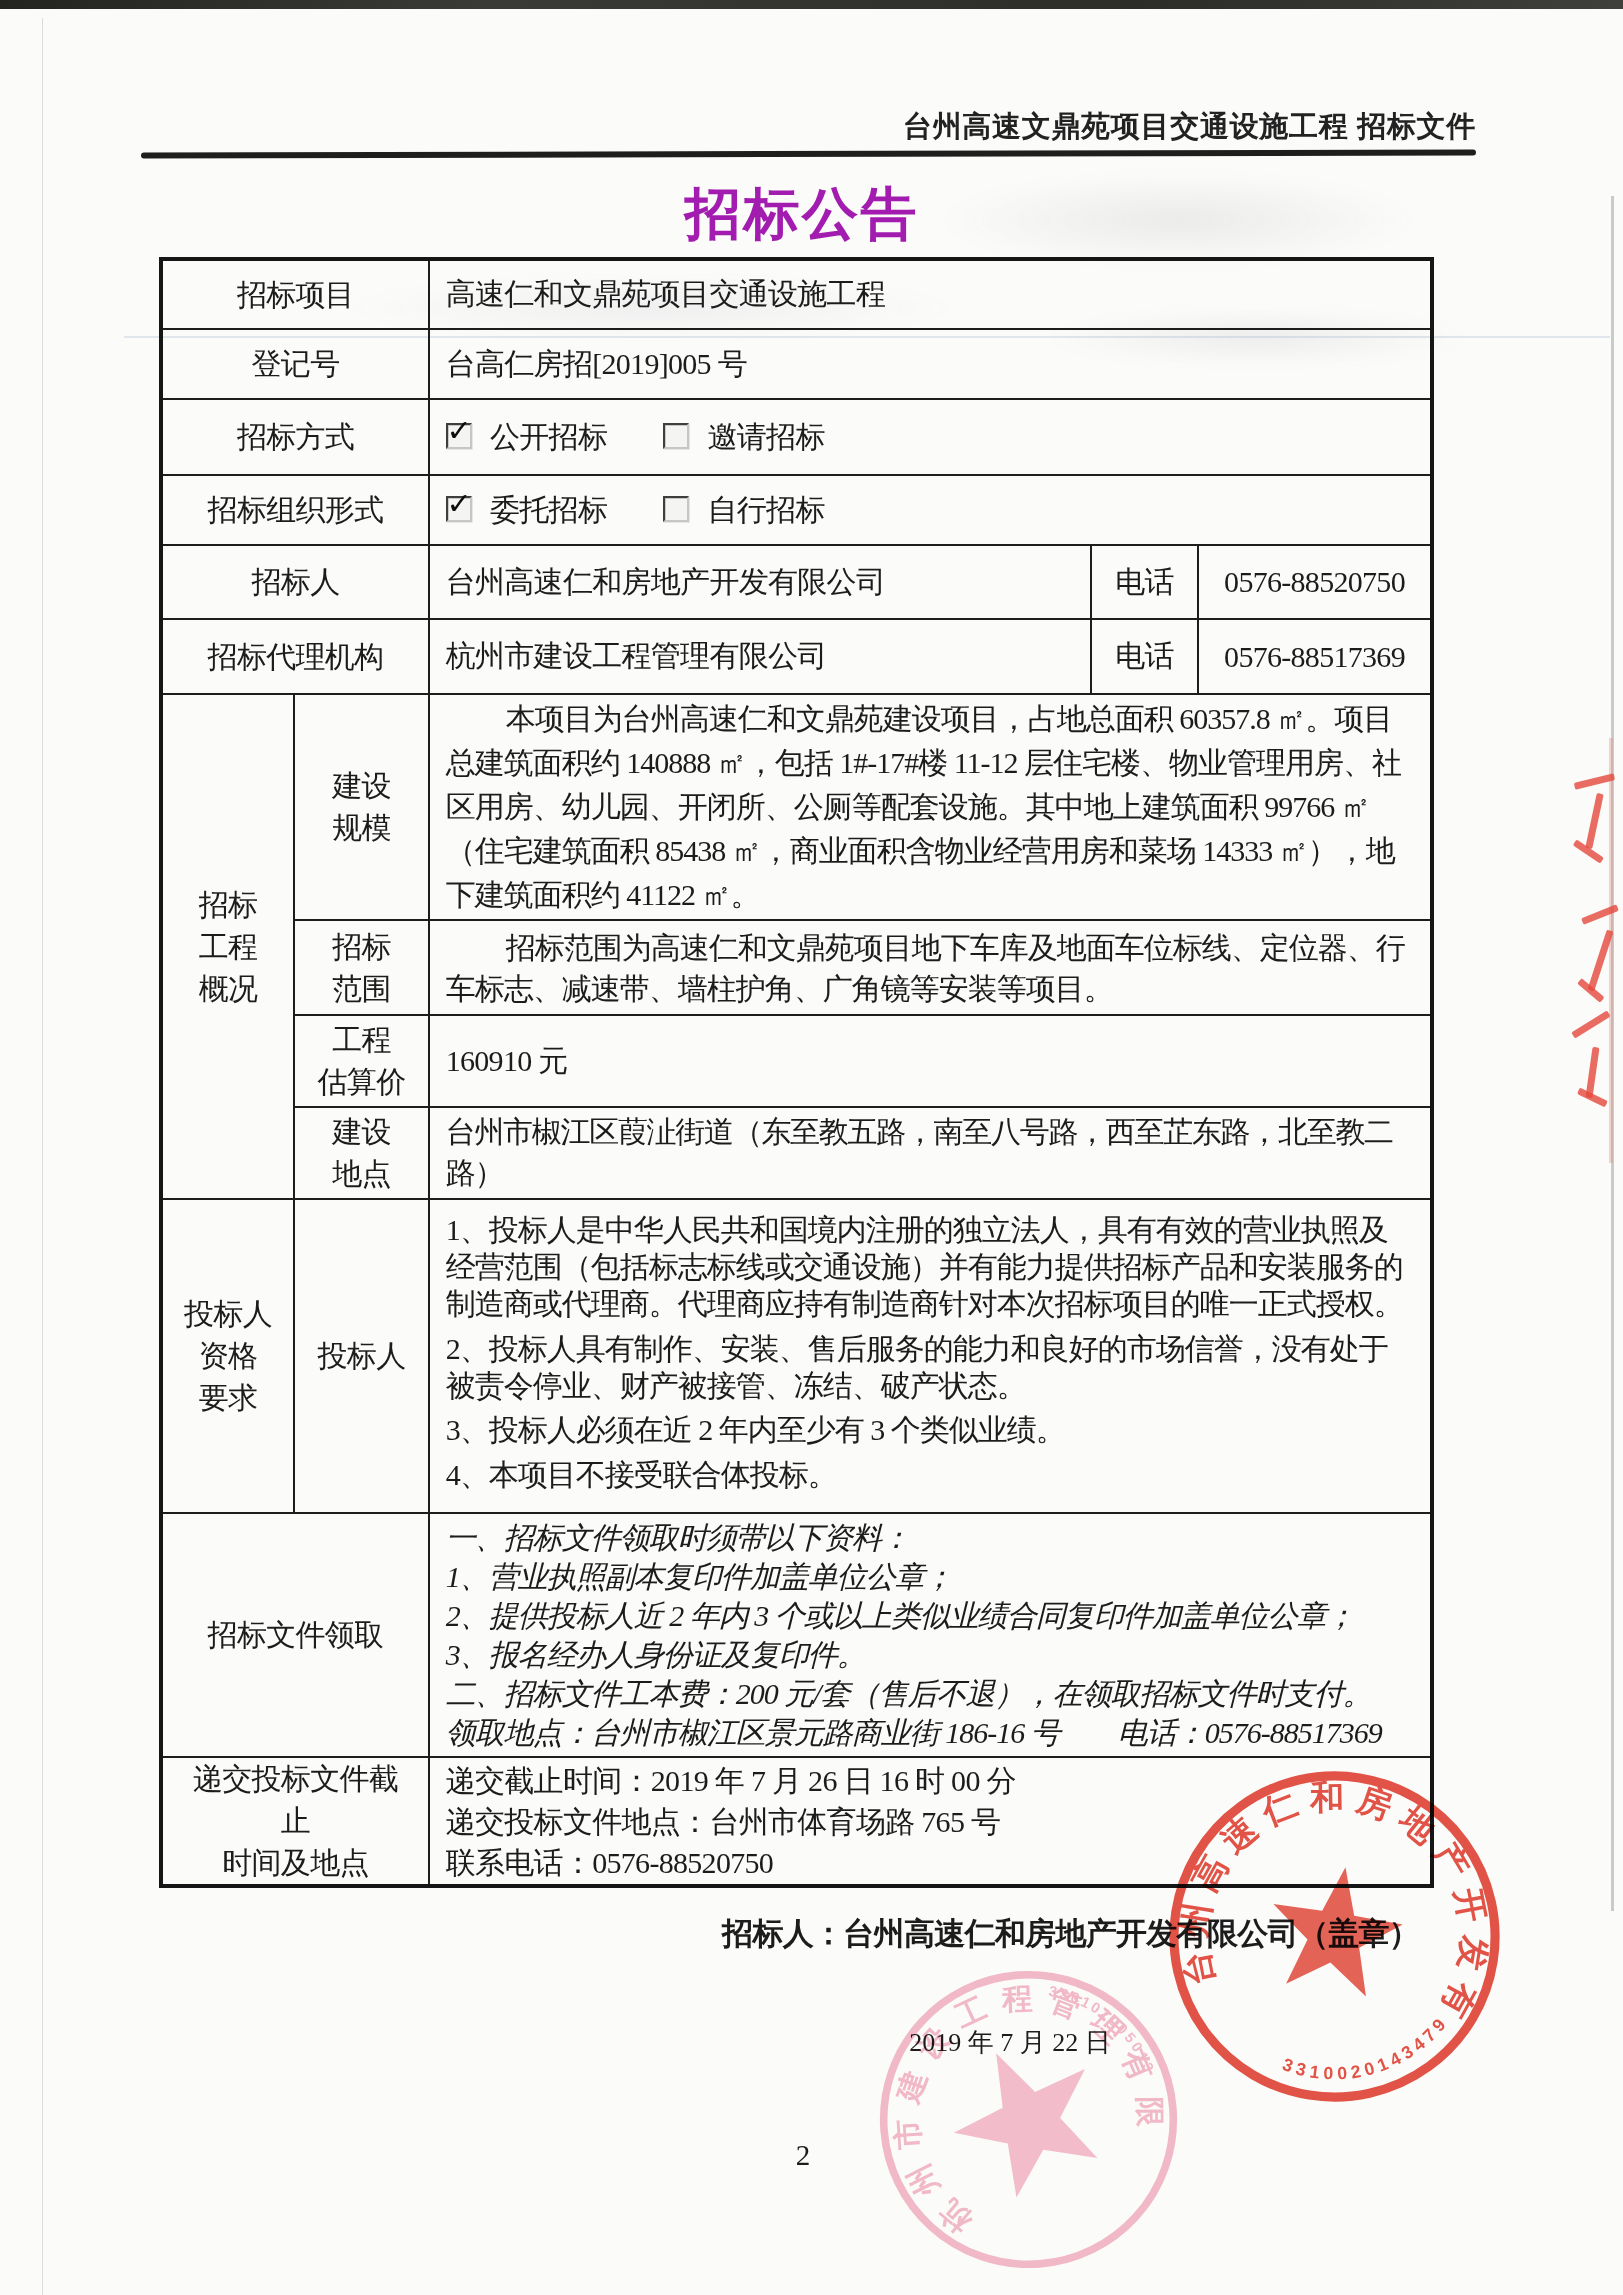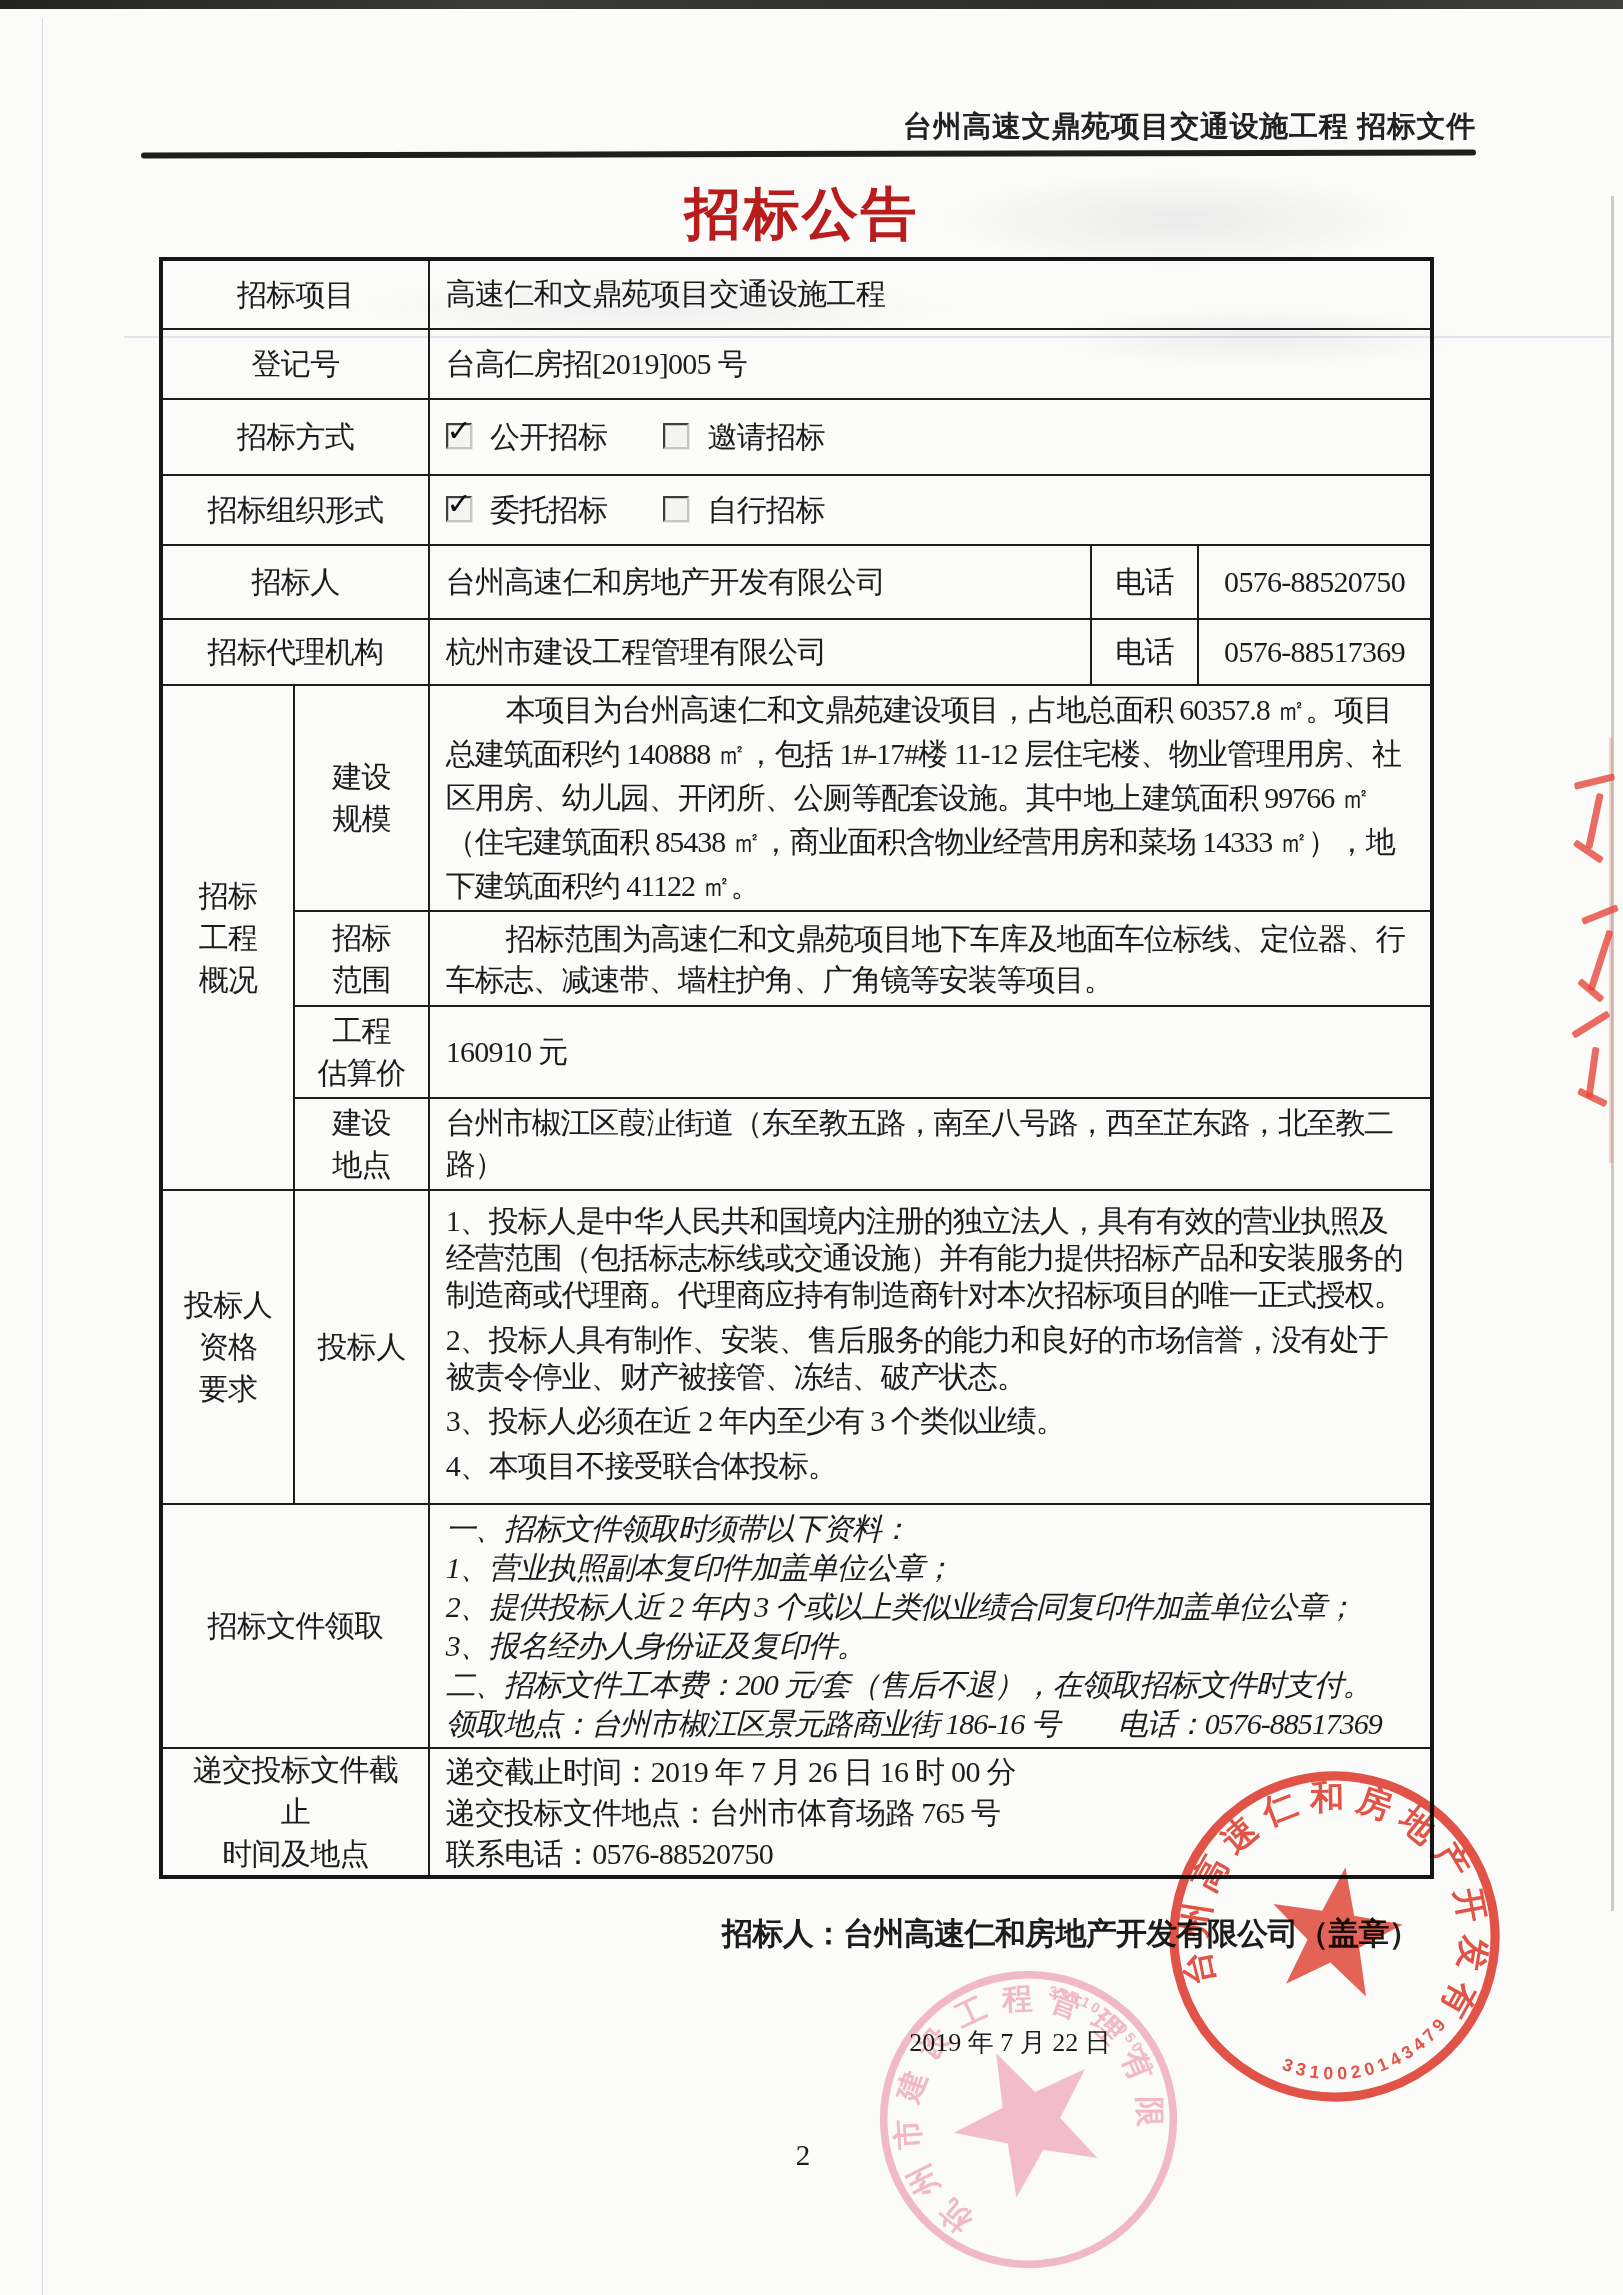--- a/index.html
+++ b/index.html
@@ -19,21 +19,21 @@
   .ghost.g3{left:1047px;top:308px;width:419px;height:59px;background:radial-gradient(ellipse at 50% 50%,rgba(100,100,125,.09),rgba(100,100,125,0) 72%);}
   
   .doc-header{
     position:absolute;right:147px;top:107px;font-family:"Liberation Sans","DejaVu Sans",sans-serif;
     font-size:29px;font-weight:600;letter-spacing:0.7px;color:#222;
   }
   .header-rule{position:absolute;left:141px;top:151px;width:1335px;height:5.9px;background:#1e1e1c;border-radius:3.3px;transform:rotate(-.12deg);}
   .doc-title{
     position:absolute;left:658px;top:177px;width:288px;text-align:center;
     font-family:"Liberation Sans","DejaVu Sans",sans-serif;font-size:56px;font-weight:900;
-    letter-spacing:2.6px;color:#b91c1c;
+    letter-spacing:2.6px;color:#a21caf;
   }
   
   table.main{
     position:absolute;left:159px;top:257px;width:1272px;
     border-collapse:collapse;table-layout:fixed;
     border:4.6px solid #161616;
   }
   table.main td{
     border:2.6px solid #1d1d1b;vertical-align:middle;
     font-size:30px;color:#1c1c1c;letter-spacing:-0.7px;
@@ -132,21 +132,21 @@
       </td>
     </tr>
 
     <tr style="height:74px">
       <td class="lab" colspan="2">招标人</td>
       <td class="val">台州高速仁和房地产开发有限公司</td>
       <td class="phone-lab">电话</td>
       <td class="phone-num">0576-88520750</td>
     </tr>
 
-    <tr style="height:66px">
+    <tr style="height:75px">
       <td class="lab" colspan="2">招标代理机构</td>
       <td class="val">杭州市建设工程管理有限公司</td>
       <td class="phone-lab">电话</td>
       <td class="phone-num">0576-88517369</td>
     </tr>
 
     <tr style="height:226px">
       <td class="lab" rowspan="4">招标
 工程
 概况</td>

